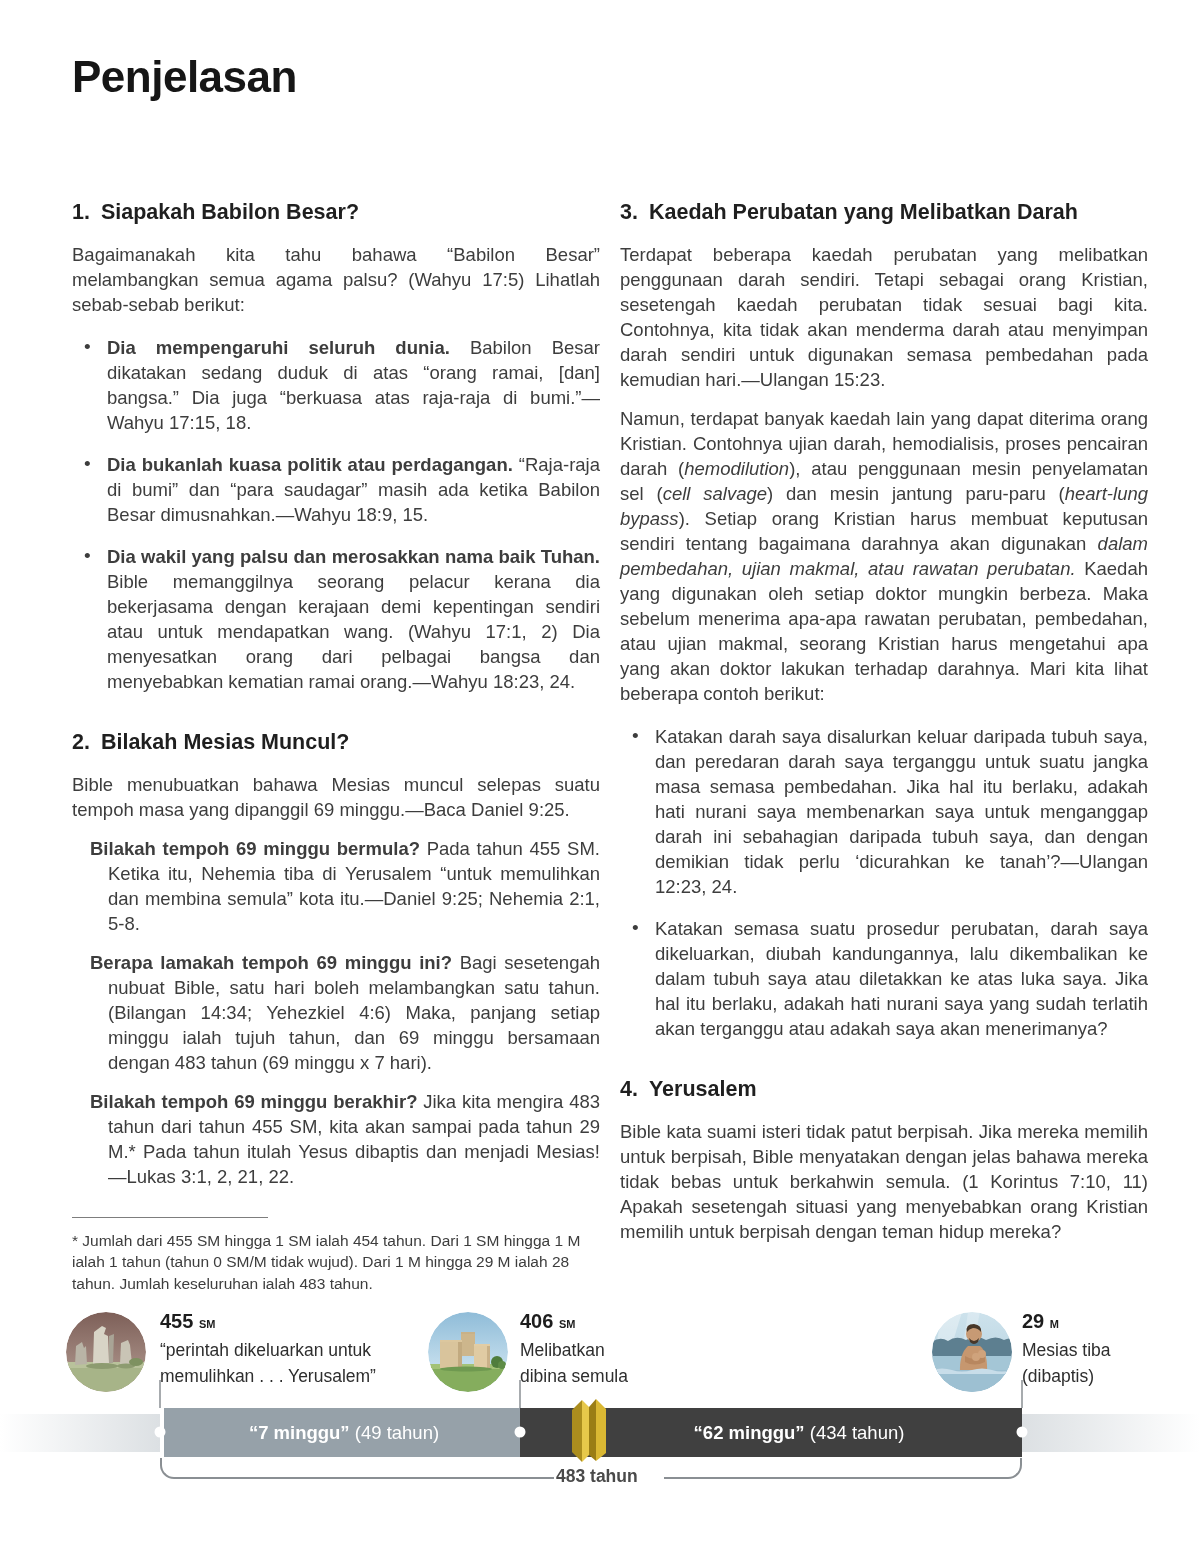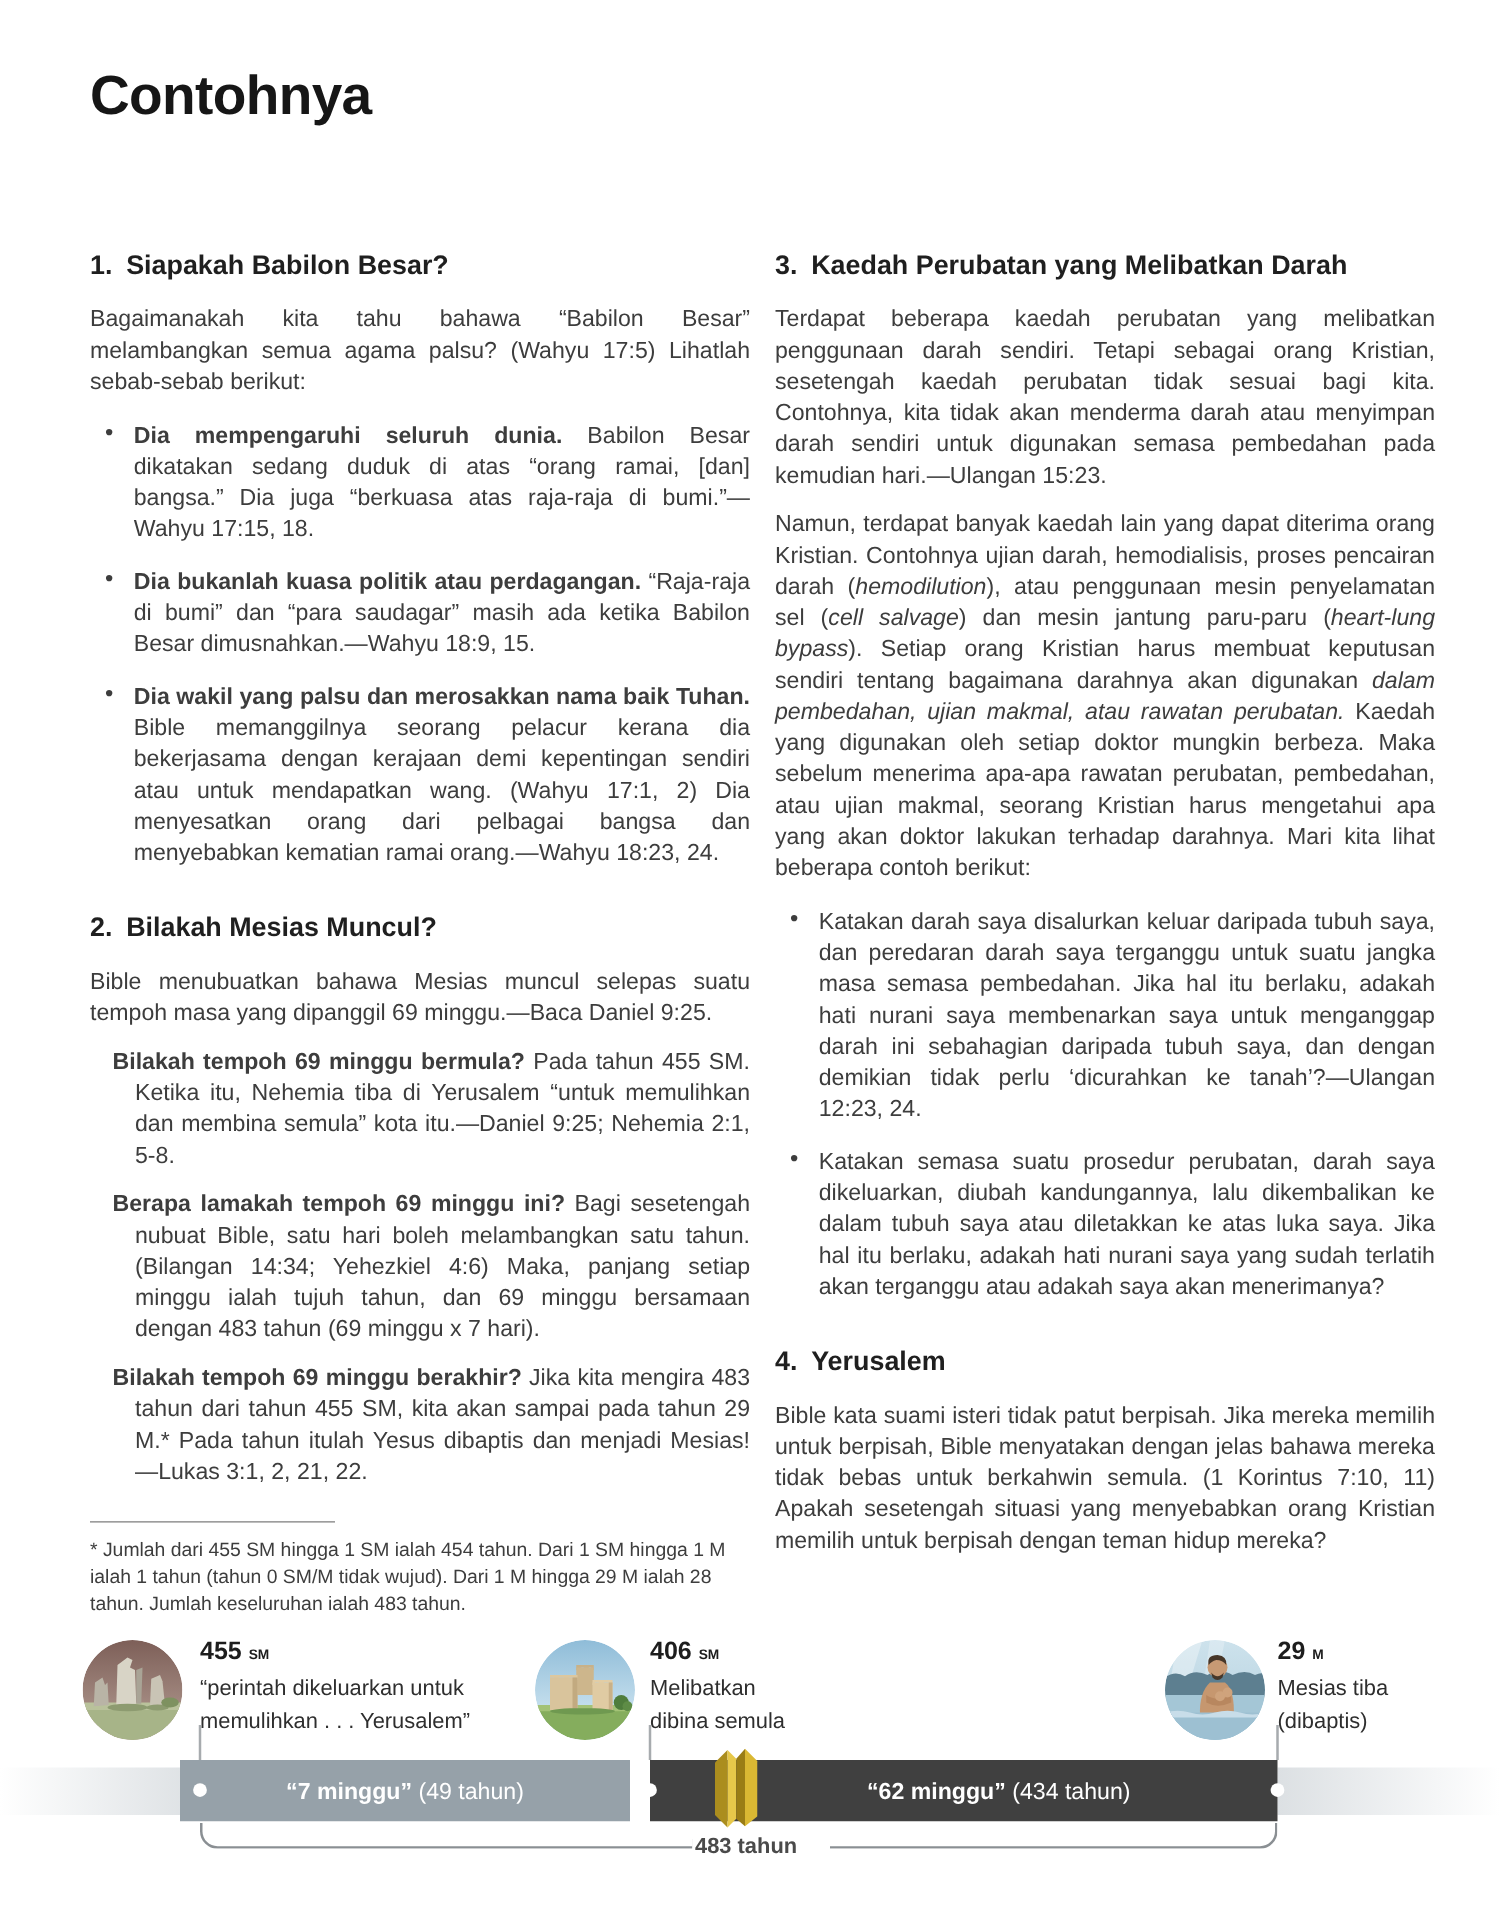--- a/index.html
+++ b/index.html
@@ -70,21 +70,21 @@
   }
   .bg-bar-right{
     position:absolute;top:134px;left:1022px;width:178px;height:38px;
     background:linear-gradient(to right,#dce0e3,#ffffff);
   }
   .seg{
     position:absolute;top:128px;height:49px;
     display:flex;align-items:center;justify-content:center;
     color:#ffffff;font-size:18.5px;white-space:nowrap;
   }
-  .seg-gray{left:144px;width:360px;background:#96a1a9;}
+  .seg-gray{left:164px;width:360px;background:#96a1a9;}
   .seg-gold{left:520px;width:502px;background:#404040;padding-left:56px;box-sizing:border-box;}
   .dot{
     position:absolute;top:152px;width:11px;height:11px;border-radius:50%;
     background:#ffffff;transform:translate(-50%,-50%);
   }
   .break-fold{position:absolute;left:572px;top:116px;}
   .bracket-left{
     position:absolute;left:160px;top:178px;width:394px;height:21px;
     border-left:2px solid #8a8f93;border-bottom:2px solid #8a8f93;
     border-bottom-left-radius:14px;box-sizing:border-box;
@@ -95,21 +95,21 @@
     border-bottom-right-radius:14px;box-sizing:border-box;
   }
   .total-label{
     position:absolute;left:556px;top:186px;width:108px;text-align:left;
     font-size:17.5px;font-weight:bold;color:#4a4a4a;white-space:nowrap;
   }
 </style>
 </head>
 <body>
 
-<h1 class="page-title">Contohnya</h1>
+<h1 class="page-title">Penjelasan</h1>
 
 <div class="columns">
 
   <div class="col">
 
     <h2 class="sec">
       <span class="h-num">1.</span><span>Siapakah Babilon Besar?</span>
     </h2>
     <p class="body">Bagaimanakah kita tahu bahawa “Babilon Besar” melambangkan semua agama palsu? (Wahyu 17:5) Lihatlah sebab-sebab berikut:</p>
 

